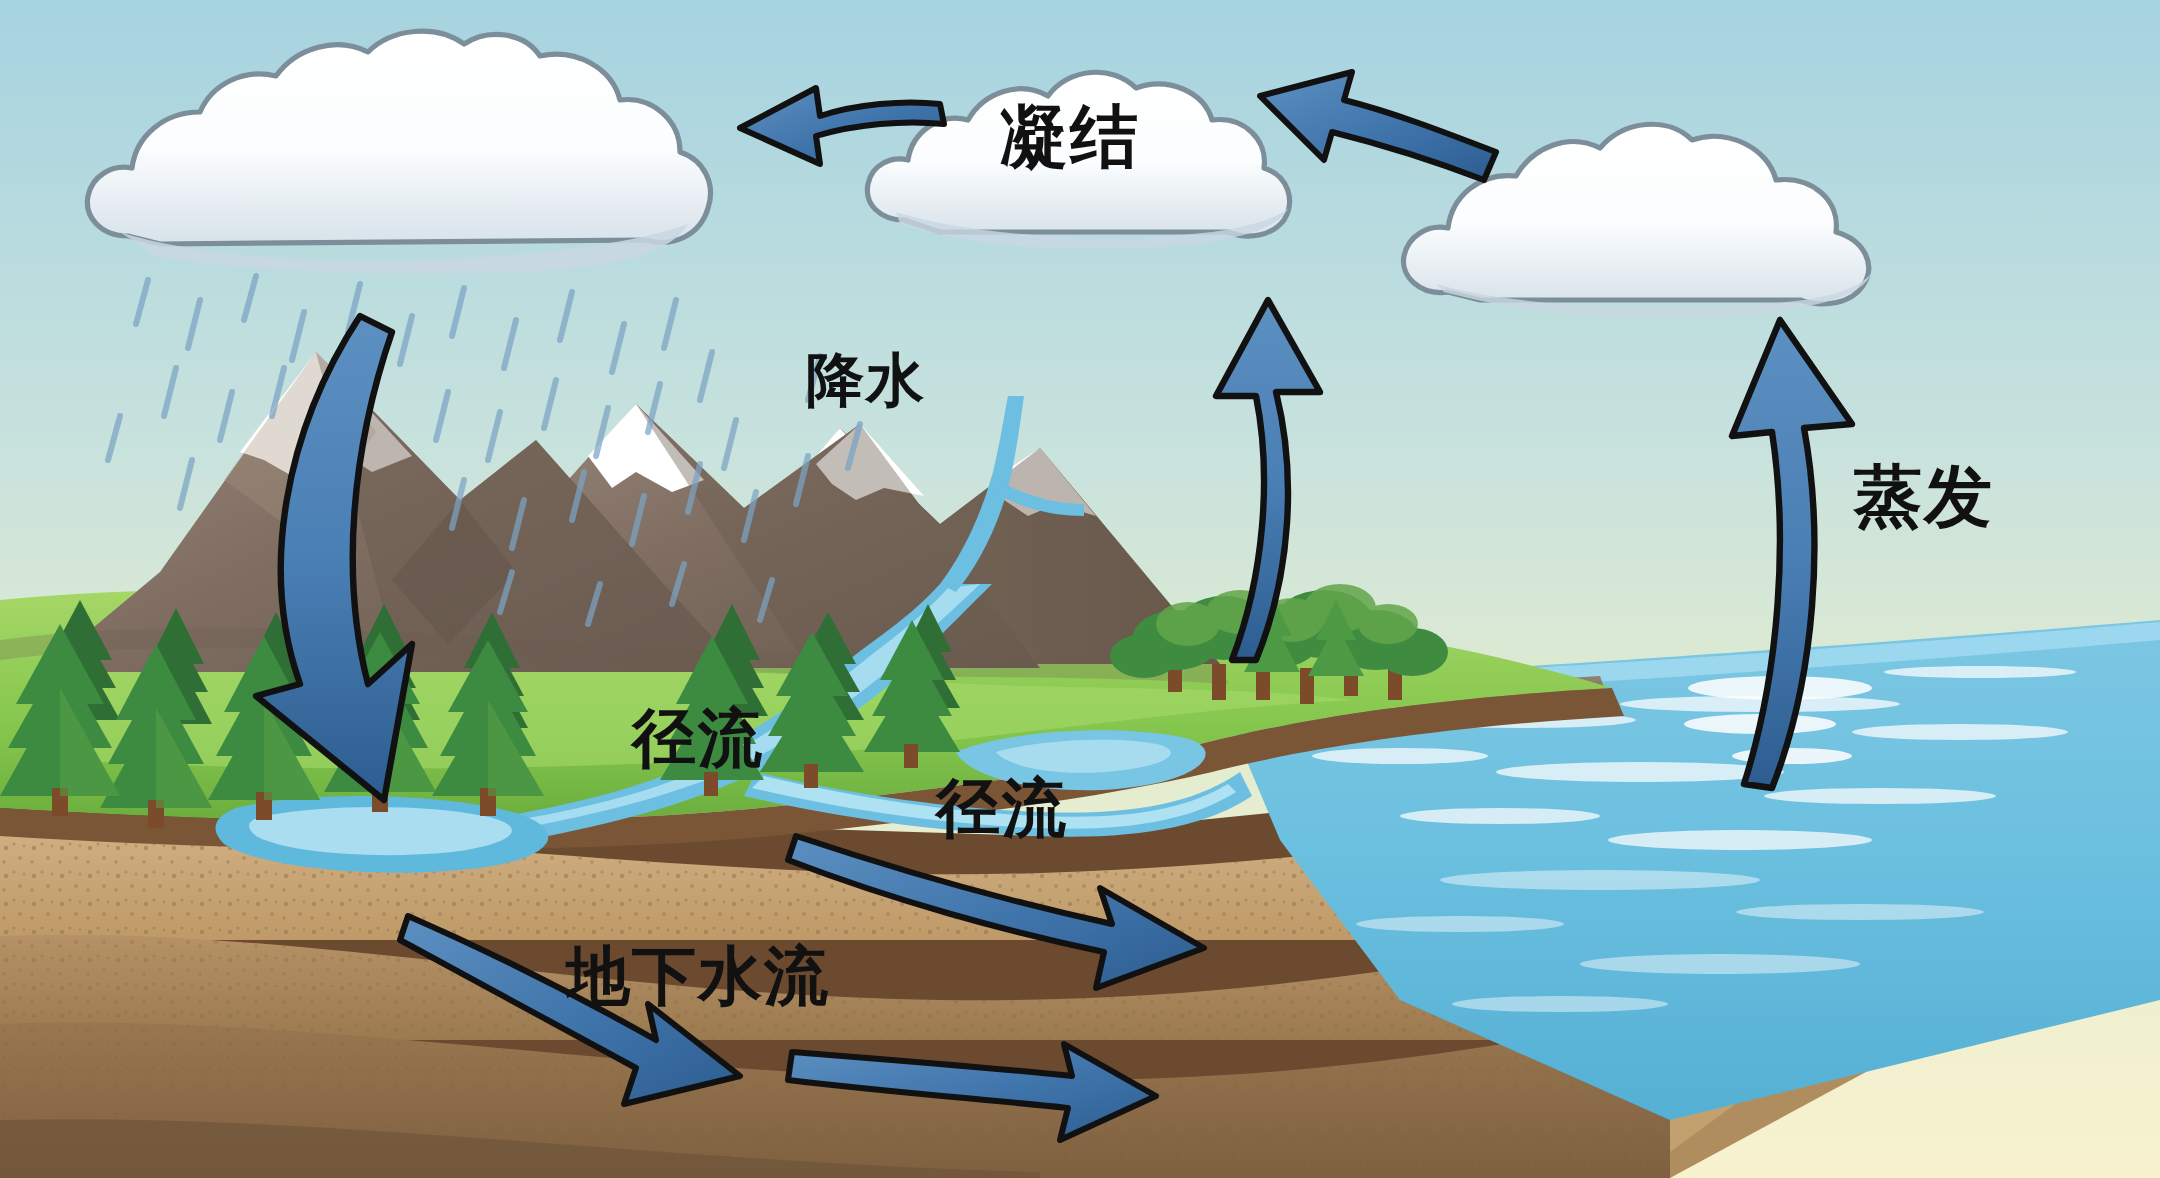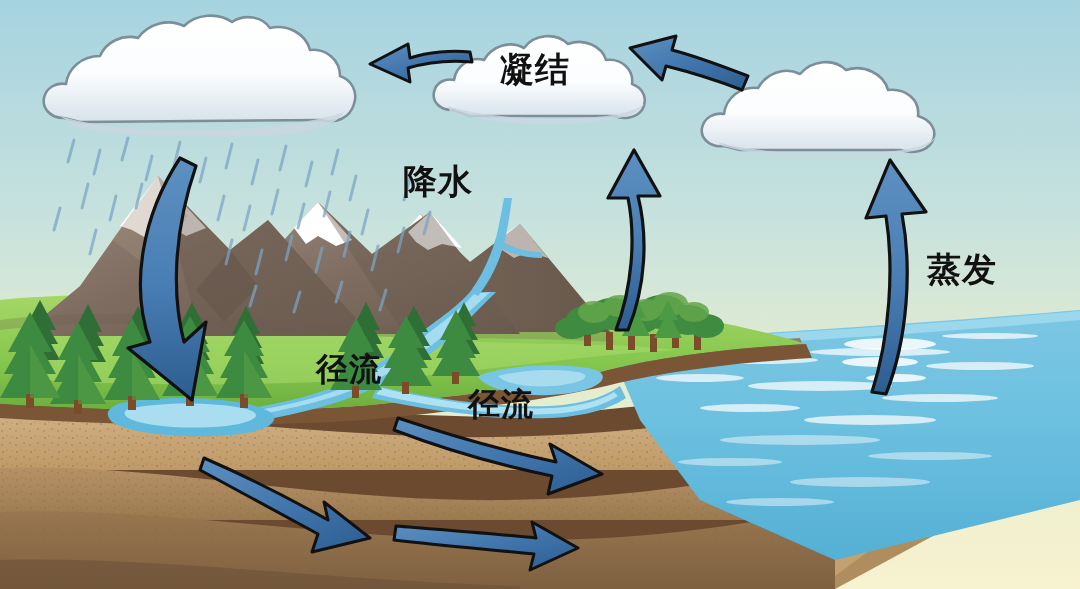--- a/index.html
+++ b/index.html
@@ -28,23 +28,23 @@
     position: absolute;
     color: #111111;
     font-weight: 700;
     white-space: nowrap;
     letter-spacing: 1px;
     font-family: "DejaVu Sans", "Liberation Sans", sans-serif;
     line-height: 1;
     user-select: none;
   }
   .lbl-cond { left: 500px; top: 52px;  font-size: 34px; }
-  .lbl-prec { left: 403px; top: 164px; font-size: 34px; }
+  .lbl-prec { left: 403px; top: 176px; font-size: 29px; }
   .lbl-tran { left: 655px; top: 228px; font-size: 34px; }
-  .lbl-evap { left: 927px; top: 252px; font-size: 34px; text-align: center; }
+  .lbl-evap { left: 927px; top: 232px; font-size: 34px; text-align: center; }
   .lbl-run1 { left: 316px; top: 353px; font-size: 32px; }
   .lbl-run2 { left: 468px; top: 388px; font-size: 32px; }
   .lbl-gw   { left: 283px; top: 472px; font-size: 32px; }
 </style>
 </head>
 <body>
 
 <div id="stage">
 
   <svg id="scene" viewBox="0 0 1080 589" preserveAspectRatio="none">
@@ -444,14 +444,15 @@
       <path d="M396,526 C446,530 498,534 536,538 L532,522 L578,548 L530,570 L534,554
                C496,550 444,546 394,540 Z" fill="url(#arrowGrad)" stroke="#111111" stroke-width="3" stroke-linejoin="round"></path>
     </g>
   </svg>
 
   <div class="lbl lbl-cond">凝结</div>
   <div class="lbl lbl-prec">降水</div>
   <div class="lbl lbl-evap">蒸发</div>
   <div class="lbl lbl-run1">径流</div>
   <div class="lbl lbl-run2">径流</div>
+  <div class="lbl lbl-gw">地下水流</div>
 
 </div>
 
 </body></html>

